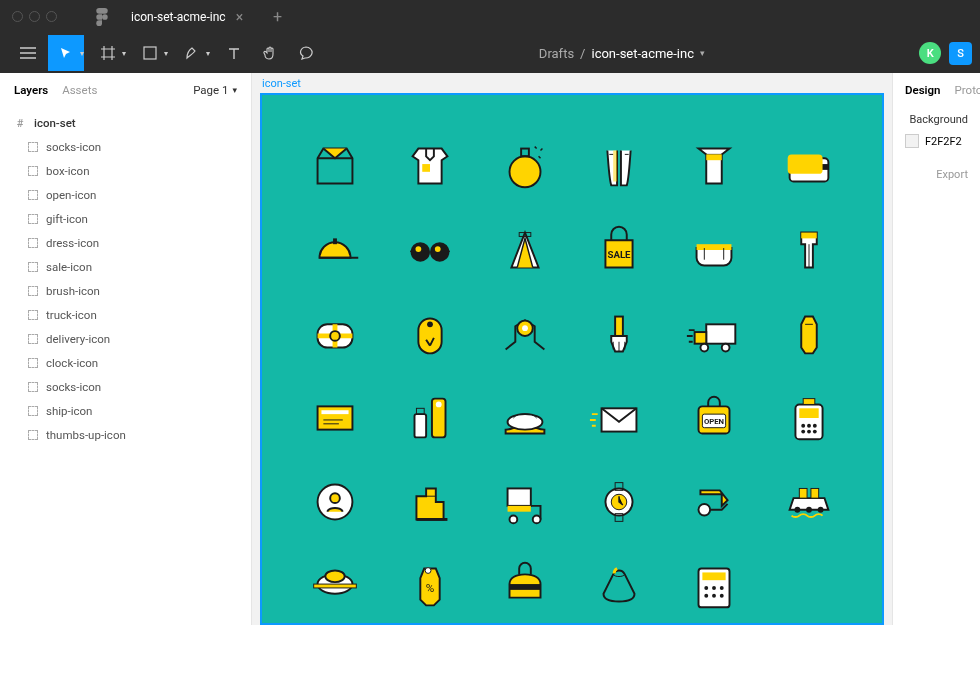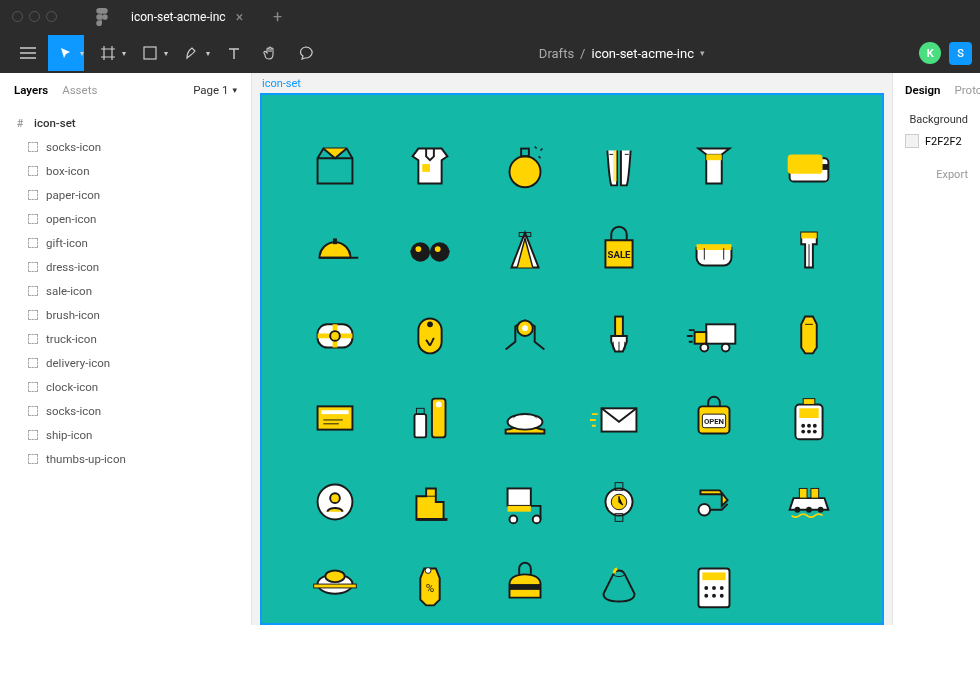--- a/index.html
+++ b/index.html
@@ -155,24 +155,20 @@
           <div class="layer-row child">
             <span class="component-icon"></span>
             <span>socks-icon</span>
           </div>
           <div class="layer-row child">
             <span class="component-icon"></span>
             <span>box-icon</span>
           </div>
           <div class="layer-row child">
             <span class="component-icon"></span>
-            <span>paper-icon</span>
-          </div>
-          <div class="layer-row child">
-            <span class="component-icon"></span>
             <span>open-icon</span>
           </div>
           <div class="layer-row child">
             <span class="component-icon"></span>
             <span>gift-icon</span>
           </div>
           <div class="layer-row child">
             <span class="component-icon"></span>
             <span>dress-icon</span>
           </div>

